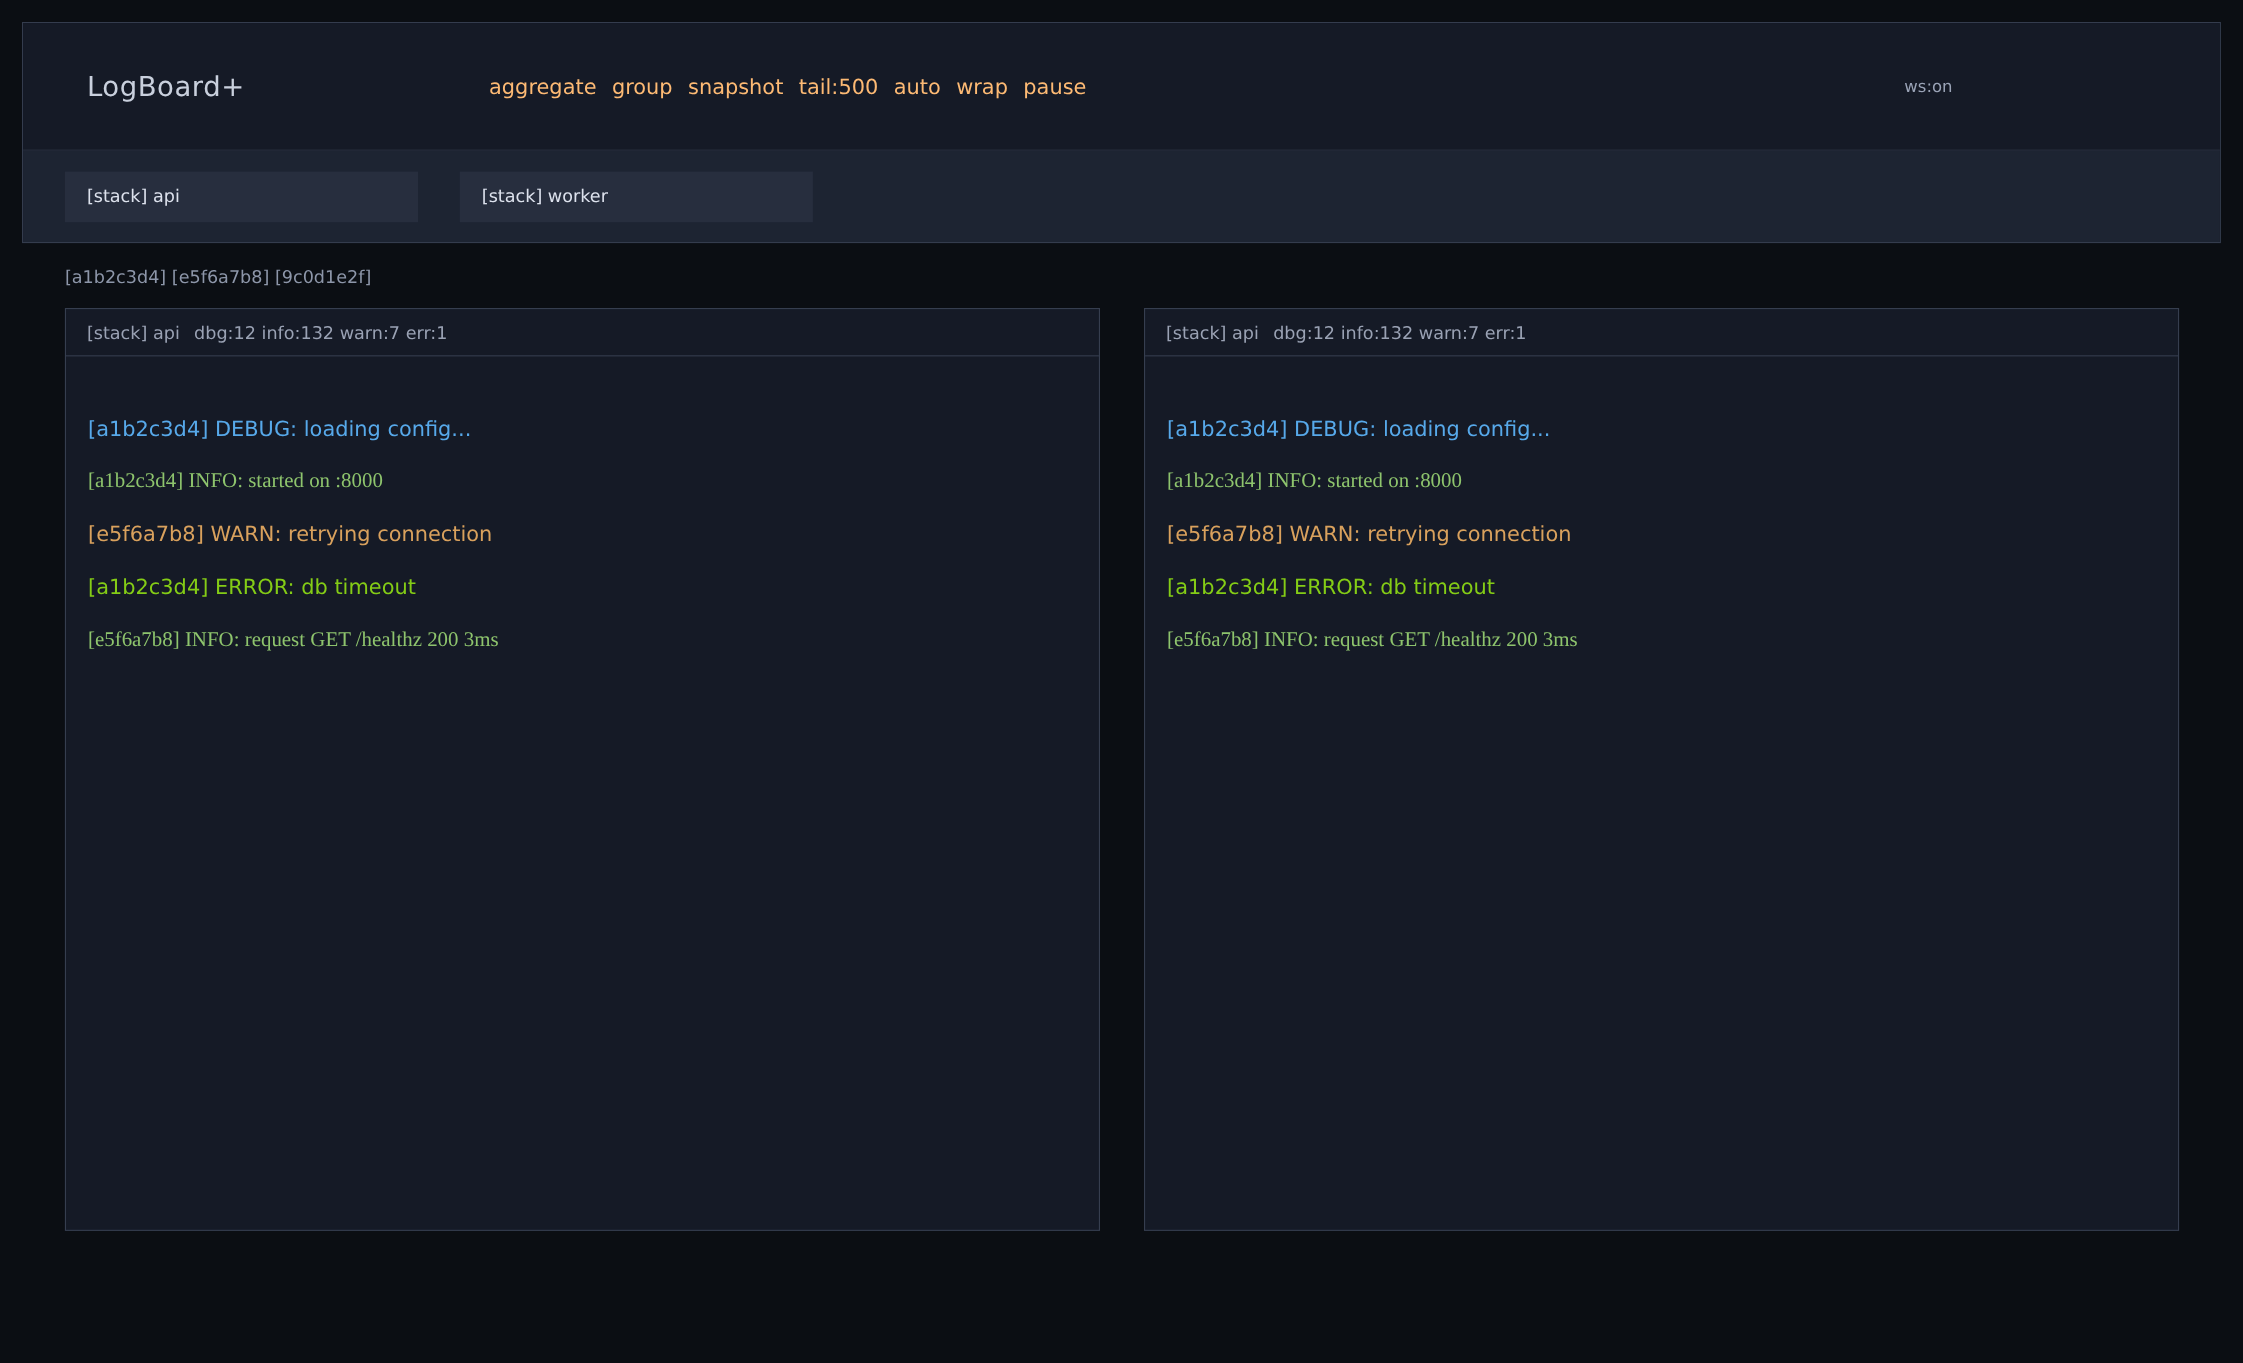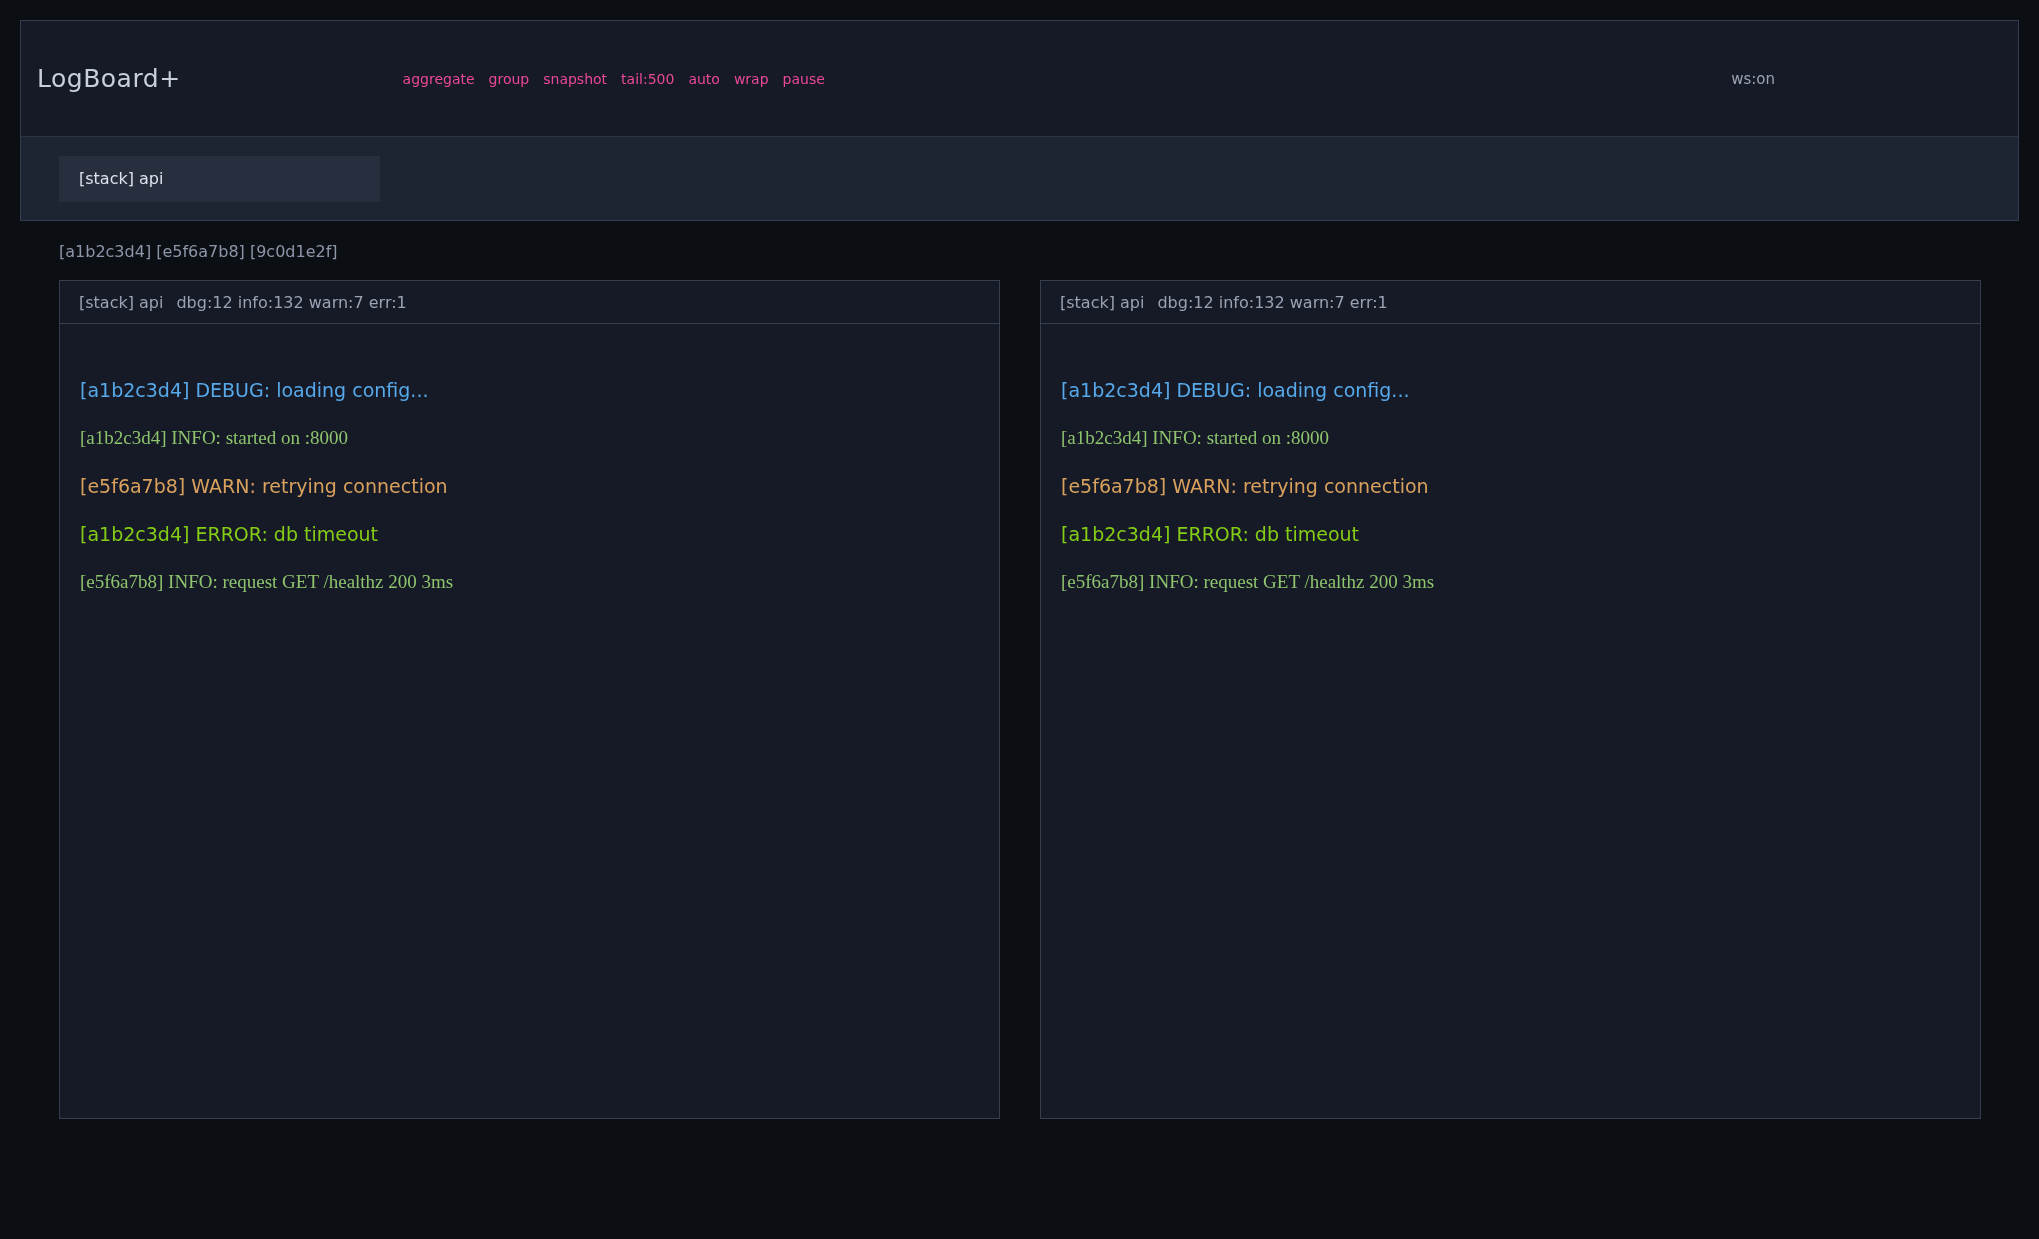--- a/index.html
+++ b/index.html
@@ -14,26 +14,26 @@
   .header-container {
     position:absolute; left:20px; top:20px;
     width:1999px; height:201px;
     border:1px solid #343c4d;
     background:#151a26;
   }
   .title-bar {
     height:116px;
     background:#151a26;
     display:flex; align-items:center;
-    padding-left:16px;
+    padding-left:58px;
     border-bottom:1px solid #2c3342;
   }
   .app-title { font-size:25px; color:#c9d0dd; letter-spacing:0.5px; }
   .main-nav { display:flex; gap:14px; margin-left:222px; }
-  .nav-item { font-size:14px; color:#ec4899; cursor:pointer; white-space:nowrap; }
+  .nav-item { font-size:19px; color:#fdba74; cursor:pointer; white-space:nowrap; }
   .ws-status { margin-left:auto; margin-right:243px; font-size:15px; color:#9aa3b6; cursor:pointer; }
   .tab-row {
     height:83px;
     background:#1d2432;
     display:flex; align-items:center;
     padding-left:38px; gap:38px;
   }
   .tab {
     width:321px; height:46px;
     background:#272e3e;
@@ -93,20 +93,21 @@
       <span class="nav-item">snapshot</span>
       <span class="nav-item">tail:500</span>
       <span class="nav-item">auto</span>
       <span class="nav-item">wrap</span>
       <span class="nav-item">pause</span>
     </div>
     <div class="ws-status">ws:on</div>
   </div>
   <div class="tab-row">
     <div class="tab">[stack] api</div>
+    <div class="tab">[stack] worker</div>
   </div>
 </div>
 
 <div class="breadcrumb">[a1b2c3d4] [e5f6a7b8] [9c0d1e2f]</div>
 
 <div class="panels">
 
   <div class="panel">
     <div class="panel-header">
       <span>[stack] api</span>

